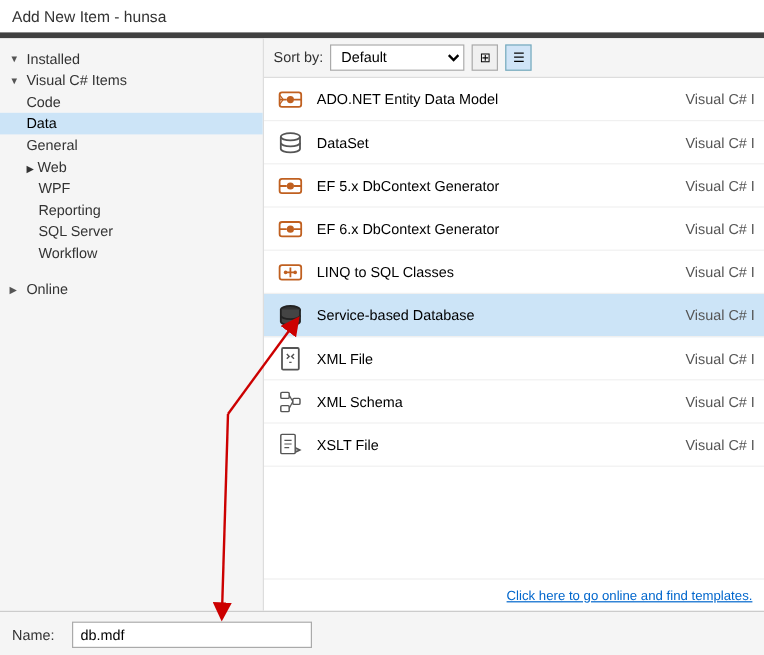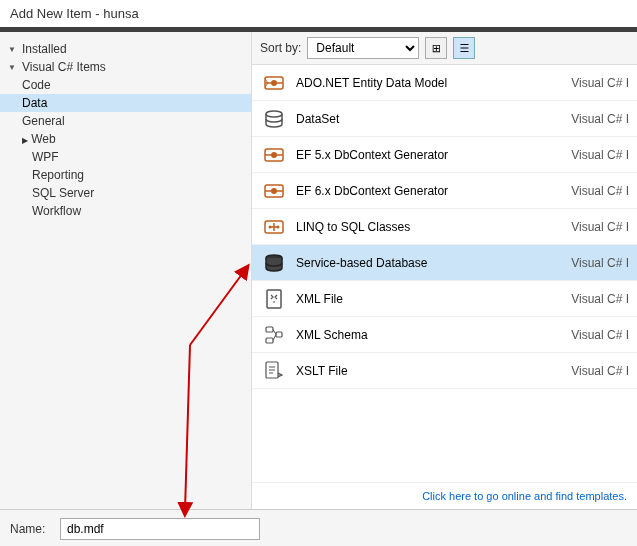--- a/index.html
+++ b/index.html
@@ -29,21 +29,21 @@
     }
 
     .content-area {
       display: flex;
       flex: 1;
       overflow: hidden;
     }
 
     
     .sidebar {
-      width: 252px;
+      width: 220px;
       background: #f5f5f5;
       border-right: 1px solid #ddd;
       padding: 8px 0;
       overflow-y: auto;
     }
 
     .sidebar-section-header {
       display: flex;
       align-items: center;
       padding: 2px 8px;
@@ -198,20 +198,21 @@
     
     .online-link-area {
       padding: 6px 10px;
       text-align: right;
       border-top: 1px solid #eee;
     }
 
     .online-link {
       color: #0066cc;
       font-size: 11px;
+      text-decoration: underline;
       cursor: pointer;
       text-align: right;
     }
 
     
     .tri-down::before { content: '▼'; font-size: 8px; }
     .tri-right::before { content: '▶'; font-size: 8px; }
 
     .relative-wrapper {
       position: relative;
@@ -270,20 +271,24 @@
         <div class="sidebar-sub-item">
           <span>SQL Server</span>
         </div>
 
         <div class="sidebar-sub-item">
           <span>Workflow</span>
         </div>
 
         <div style="height:12px;"></div>
 
+        <div class="sidebar-section-header">
+          <span class="triangle tri-right"></span>
+          <span>Online</span>
+        </div>
       </div>
 
       <div class="right-panel">
 
         <div class="toolbar-row">
           <span class="toolbar-label">Sort by:</span>
           <select class="sort-select">
             <option>Default</option>
             <option>Name</option>
             <option>Type</option>

